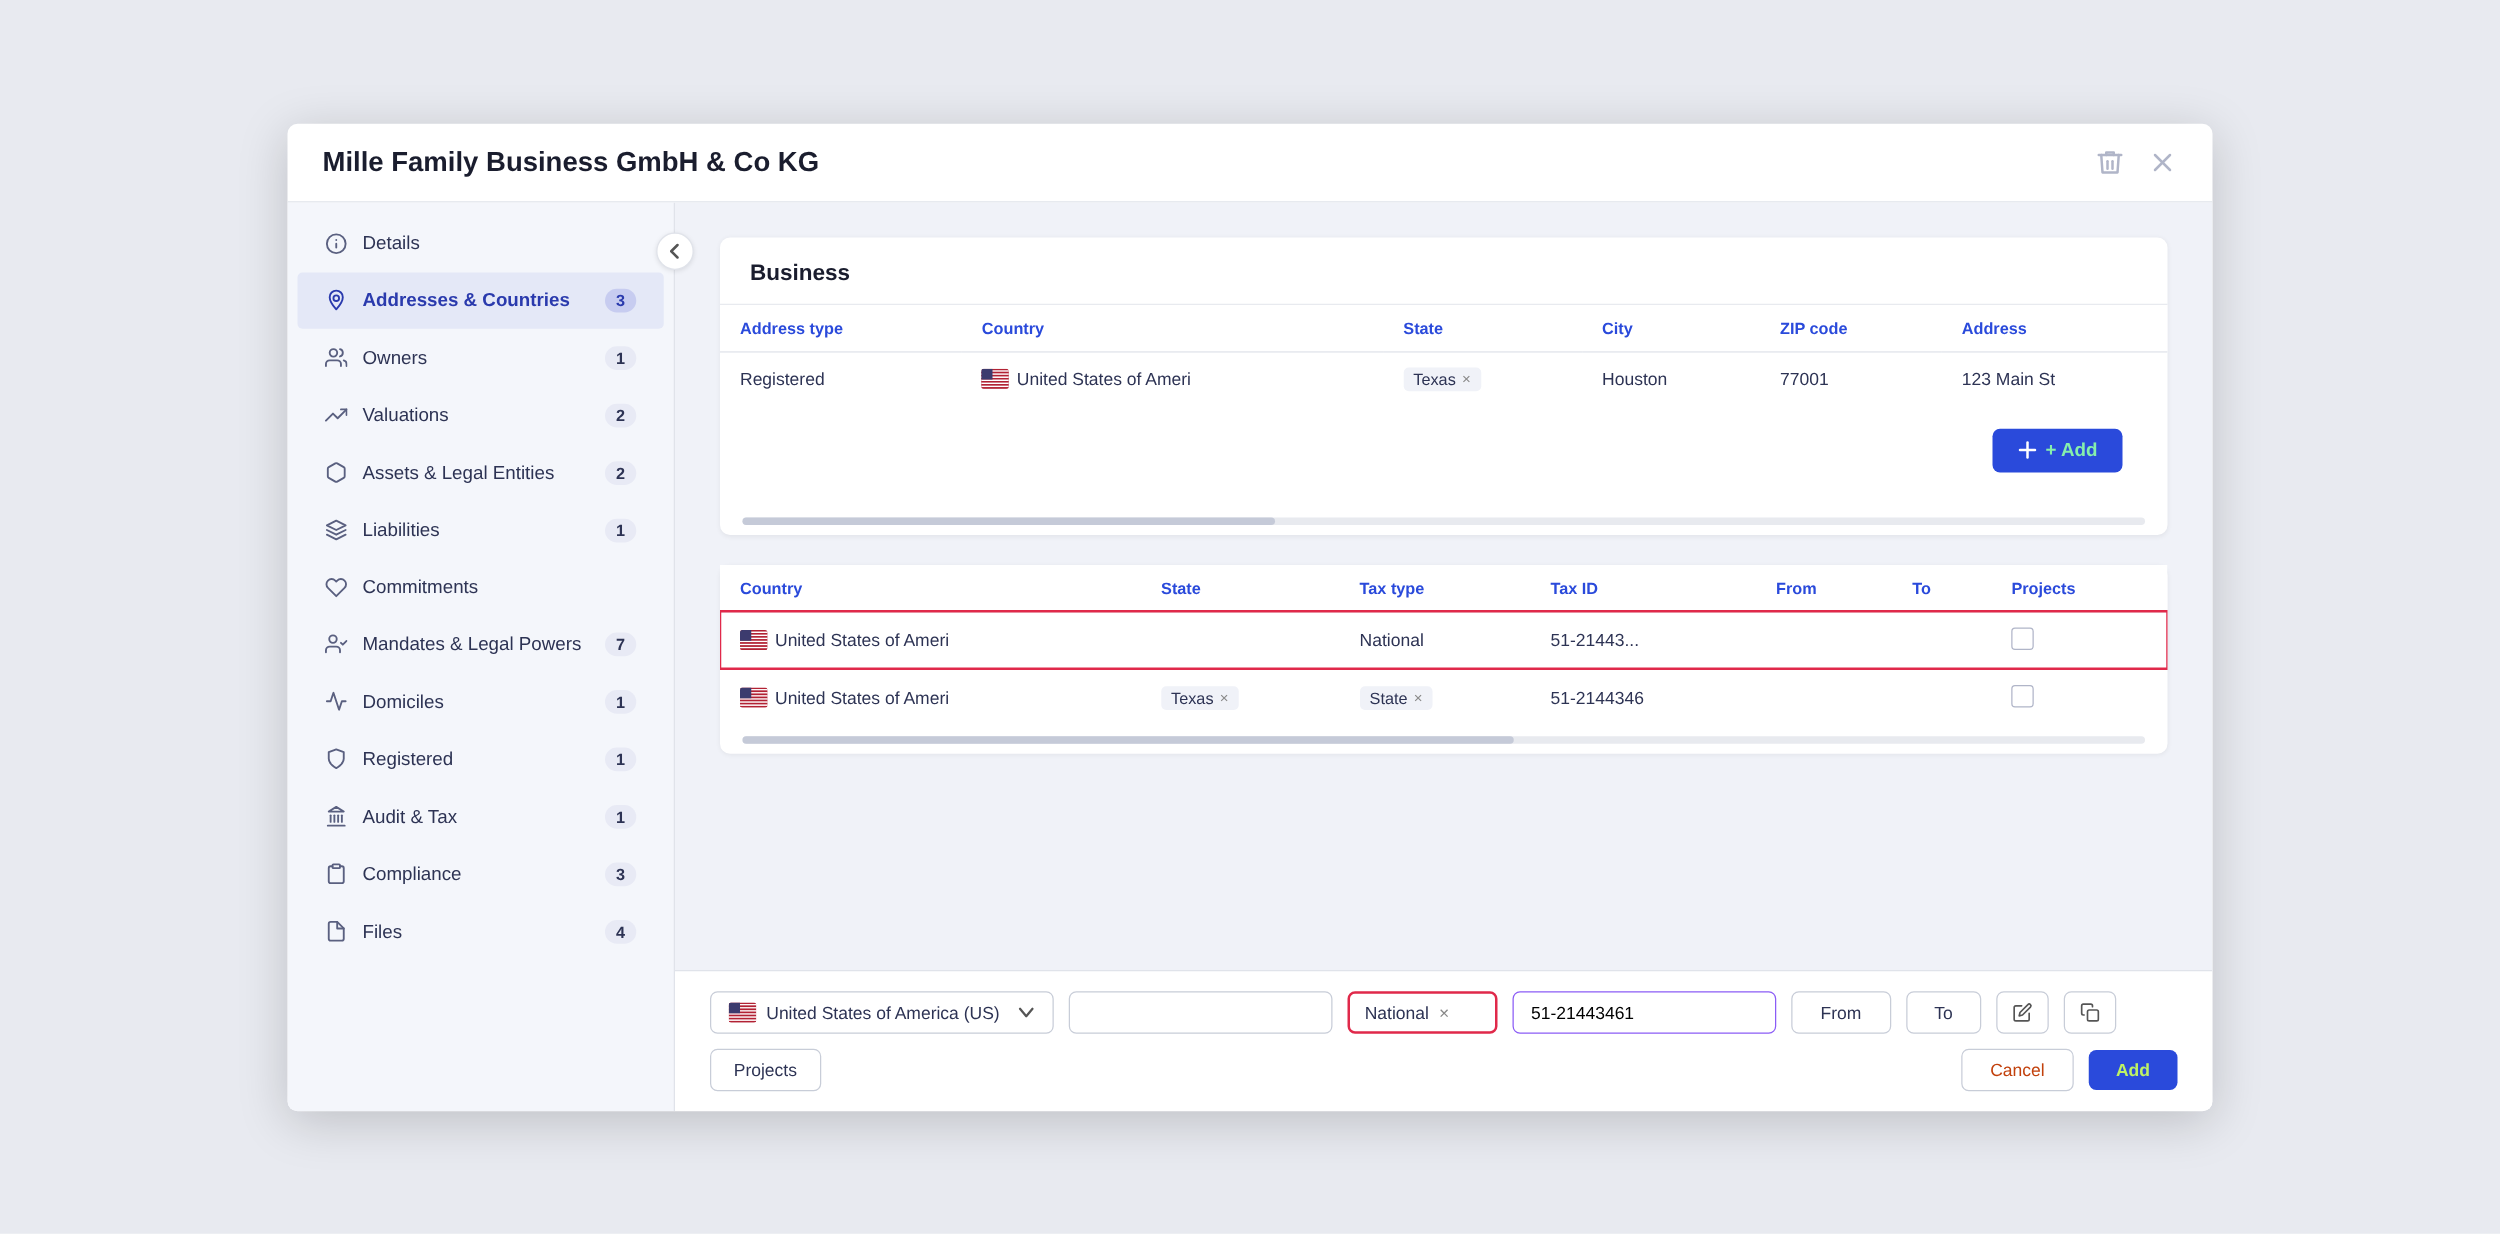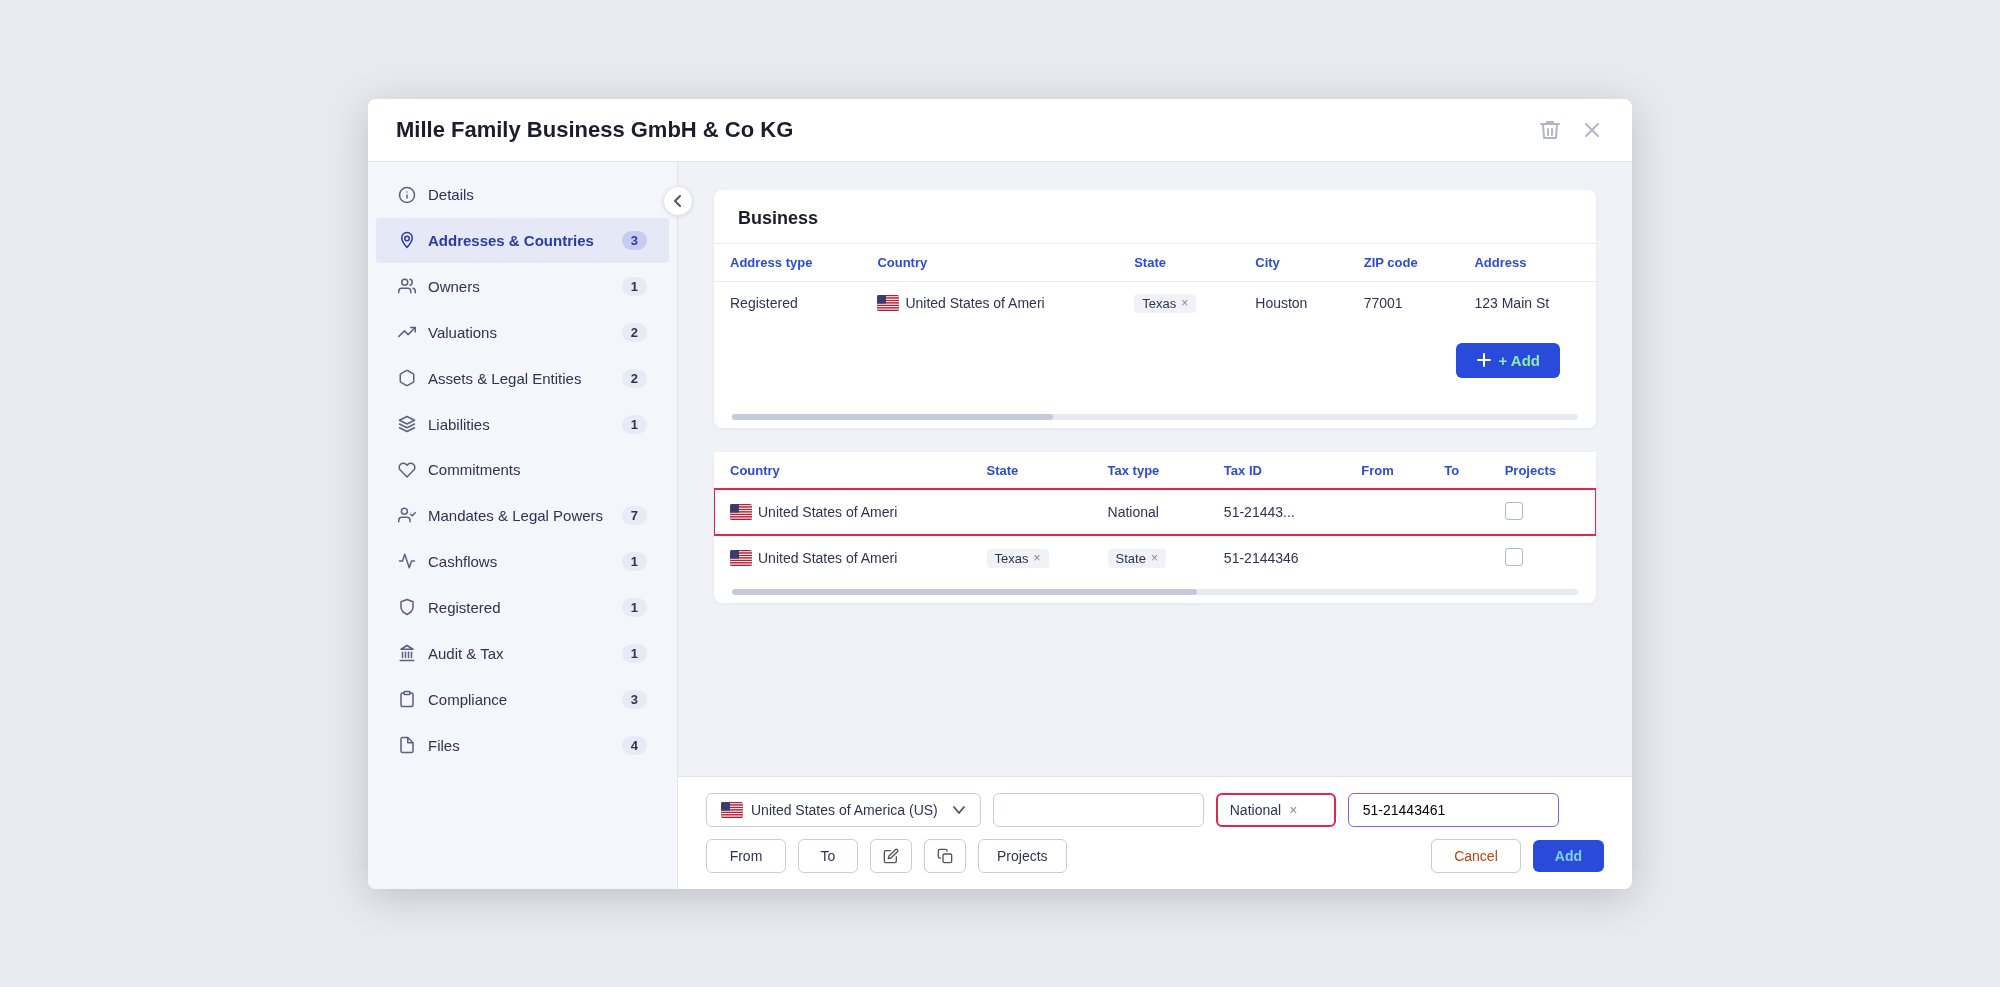--- a/index.html
+++ b/index.html
@@ -1,17 +1,17 @@
 <!DOCTYPE html>
 <html><head>
   <meta charset="utf-8">
   <style>
     * { box-sizing: border-box; margin: 0; padding: 0; }
     body { font-family: -apple-system, BlinkMacSystemFont, 'Segoe UI', sans-serif; background: #e8eaf0; display: flex; justify-content: center; align-items: center; min-height: 100vh; }
-    .modal { background: #fff; width: 1264px; min-height: 790px; border-radius: 8px; box-shadow: 0 8px 40px rgba(0,0,0,0.18); display: flex; flex-direction: column; overflow: hidden; position: relative; }
+    .modal { background: #fff; width: 1540px; min-height: 790px; border-radius: 8px; box-shadow: 0 8px 40px rgba(0,0,0,0.18); display: flex; flex-direction: column; overflow: hidden; position: relative; }
     .modal-header { display: flex; align-items: center; justify-content: space-between; padding: 18px 28px; border-bottom: 1px solid #e0e3ea; }
     .modal-title { font-size: 22px; font-weight: 700; color: #1a1d2e; }
     .modal-header-icons { display: flex; gap: 18px; align-items: center; }
     .modal-header-icons svg { cursor: pointer; }
     .modal-body { display: flex; flex: 1; overflow: hidden; }
     
     .sidebar { width: 310px; background: #f4f6fb; border-right: 1px solid #e0e3ea; padding: 10px 0; position: relative; flex-shrink: 0; }
     .sidebar-collapse { position: absolute; right: -16px; top: 24px; width: 30px; height: 30px; border-radius: 50%; background: #fff; border: 1px solid #e0e3ea; display: flex; align-items: center; justify-content: center; cursor: pointer; z-index: 10; box-shadow: 0 1px 4px rgba(0,0,0,0.1); }
     .sidebar-item { display: flex; align-items: center; padding: 13px 22px; cursor: pointer; color: #2d3354; font-size: 15px; font-weight: 500; border-radius: 4px; margin: 1px 8px; }
     .sidebar-item.active { background: #e4e8f7; color: #2a3aad; font-weight: 700; }
@@ -40,21 +40,21 @@
     .country-select { display: flex; align-items: center; gap: 8px; border: 1px solid #c8cdd8; border-radius: 6px; padding: 8px 14px; font-size: 14px; color: #2d3354; background: #fff; cursor: pointer; min-width: 220px; }
     .state-input { border: 1px solid #c8cdd8; border-radius: 6px; padding: 8px 14px; font-size: 14px; color: #2d3354; background: #fff; min-width: 130px; outline: none; }
     .tax-type-tag { display: flex; align-items: center; gap: 8px; border: 2px solid #e0294a; border-radius: 6px; padding: 7px 12px; font-size: 14px; color: #2d3354; background: #fff; min-width: 120px; }
     .tax-type-tag .x { cursor: pointer; color: #888; }
     .tax-id-input { border: 1px solid #8b5cf6; border-radius: 6px; padding: 8px 14px; font-size: 14px; min-width: 170px; outline: none; }
     .from-btn { border: 1px solid #c8cdd8; border-radius: 6px; padding: 8px 18px; font-size: 14px; color: #2d3354; background: #fff; cursor: pointer; min-width: 80px; }
     .to-btn { border: 1px solid #c8cdd8; border-radius: 6px; padding: 8px 18px; font-size: 14px; color: #2d3354; background: #fff; cursor: pointer; min-width: 60px; }
     .edit-icon-btn { border: 1px solid #c8cdd8; border-radius: 6px; padding: 8px 12px; background: #fff; cursor: pointer; display: flex; align-items: center; }
     .projects-btn { border: 1px solid #c8cdd8; border-radius: 6px; padding: 8px 18px; font-size: 14px; color: #2d3354; background: #fff; cursor: pointer; }
     .cancel-btn { border: 1px solid #c8cdd8; border-radius: 6px; padding: 8px 22px; font-size: 14px; color: #c2410c; background: #fff; cursor: pointer; }
-    .save-btn { background: #2a4adb; color: #7dd3fc; border: none; border-radius: 6px; padding: 8px 22px; font-size: 14px; font-weight: 600; cursor: pointer; }
+    .save-btn { background: #2a4adb; color: #bef264; border: none; border-radius: 6px; padding: 8px 22px; font-size: 14px; font-weight: 600; cursor: pointer; }
     .checkbox-icon { width: 18px; height: 18px; border: 1.5px solid #b0b5c8; border-radius: 3px; display: inline-block; }
   </style>
 </head>
 <body>
 
 <div class="modal">
 
   <div class="modal-header">
     <span class="modal-title">Mille Family Business GmbH &amp; Co KG</span>
     <div class="modal-header-icons">
@@ -169,21 +169,21 @@
         <span>Mandates &amp; Legal Powers</span>
         <span class="badge">7</span>
       </div>
 
       <div class="sidebar-item">
         <span class="icon">
           <svg width="18" height="18" viewBox="0 0 24 24" fill="none" stroke="currentColor" stroke-width="2" stroke-linecap="round" stroke-linejoin="round">
               <polyline points="22 12 18 12 15 21 9 3 6 12 2 12"></polyline>
             </svg>
         </span>
-        <span>Cashflows</span>
+        <span>Domiciles</span>
         <span class="badge">1</span>
       </div>
 
       <div class="sidebar-item">
         <span class="icon">
           <svg width="18" height="18" viewBox="0 0 24 24" fill="none" stroke="currentColor" stroke-width="2" stroke-linecap="round" stroke-linejoin="round">
               <path d="M12 22s8-4 8-10V5l-8-3-8 3v7c0 6 8 10 8 10z"></path>
             </svg>
         </span>
         <span>Registered</span>

